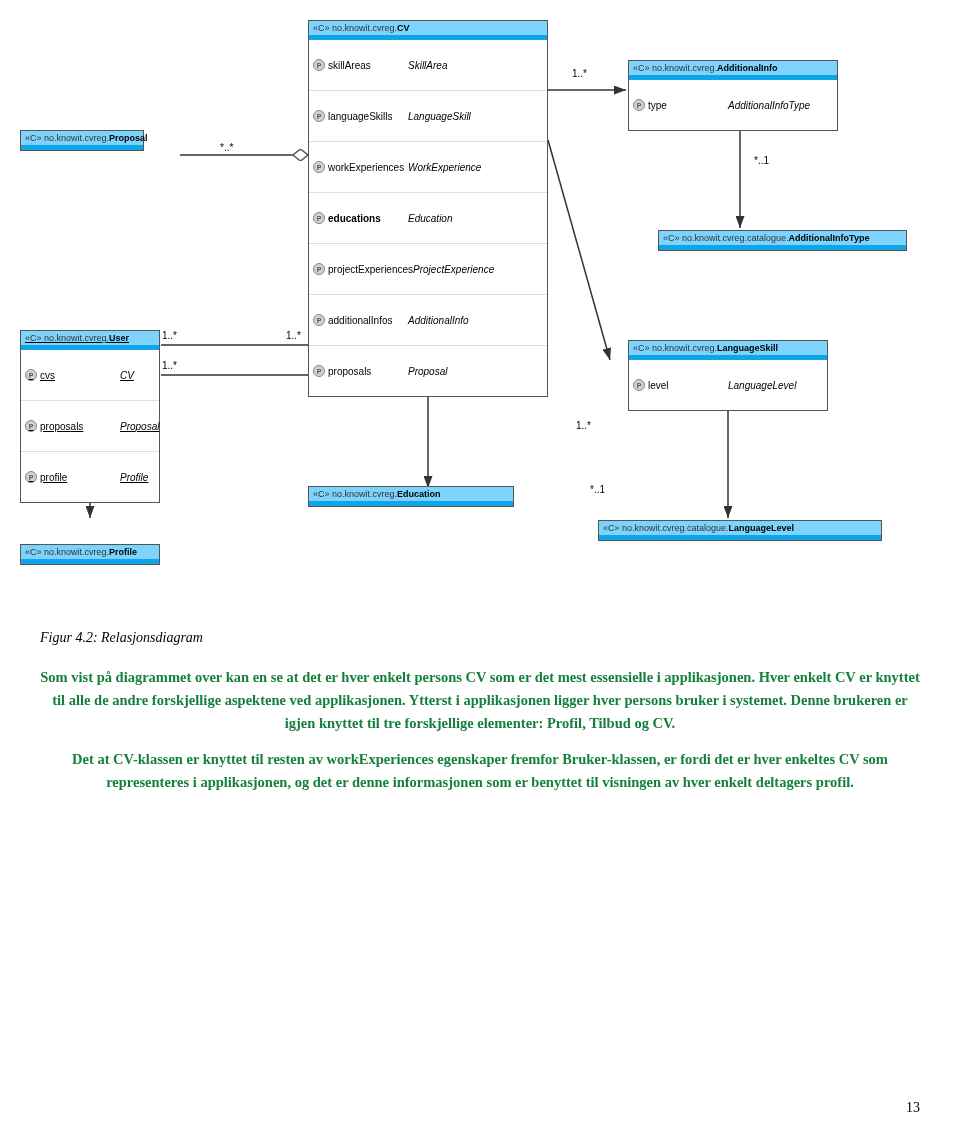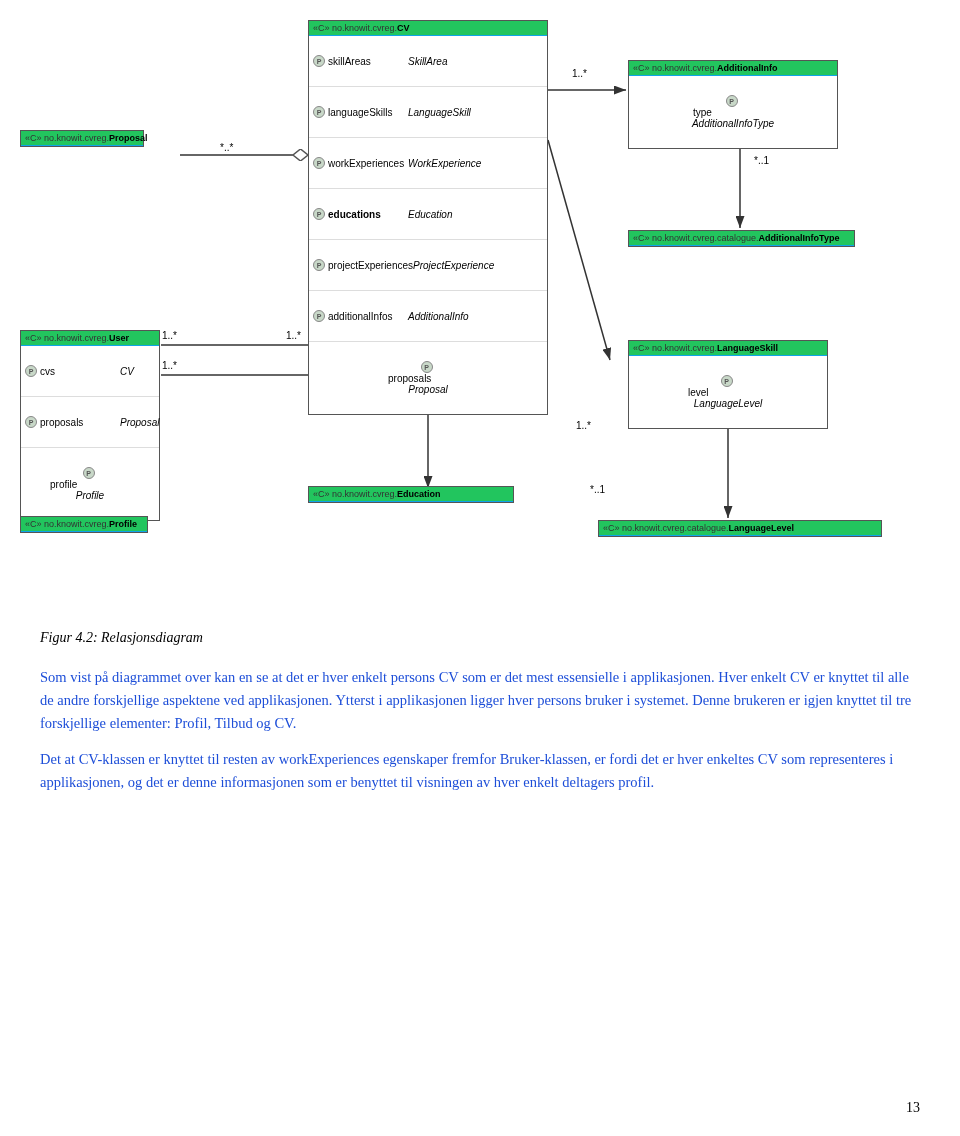--- a/index.html
+++ b/index.html
@@ -21,43 +21,42 @@
 
     
     .uml-box {
       position: absolute;
       border: 1px solid #555;
       background: #fff;
       font-family: Arial, sans-serif;
       font-size: 10px;
     }
     .uml-box .header {
-      background: #22c55e;
-      border-bottom: 1px solid #0ea5e9;
+      background: #7dd3fc;
+      border-bottom: 5px solid #0ea5e9;
       padding: 2px 4px;
       font-size: 9px;
       white-space: nowrap;
     }
     .uml-box .header .stereotype {
       color: #333;
       font-style: normal;
     }
     .uml-box .header .classname {
       font-weight: bold;
     }
     .uml-box .row {
       display: flex;
       align-items: center;
       padding: 19px 4px;
       border-bottom: 1px solid #ddd;
       white-space: nowrap;
     }
     .uml-box .row:last-child {
       border-bottom: none;
-      flex-direction: column;
     }
     .prop-icon {
       display: inline-block;
       width: 12px;
       height: 12px;
       background: #c8d8c8;
       border: 1px solid #888;
       border-radius: 50%;
       font-size: 7px;
       line-height: 12px;
@@ -94,22 +93,23 @@
       margin-top: 10px;
     }
     .figure-caption {
       font-size: 14px;
       margin-bottom: 20px;
       font-style: italic;
     }
     .body-text {
       font-size: 14.5px;
       line-height: 1.6;
-      color: #1d4ed8;
-      text-align: left;
+      color: #15803d;
+      text-align: center;
+      font-weight: bold;
     }
     .body-text p {
       margin-bottom: 12px;
     }
 
     .page-number {
       position: absolute;
       bottom: 20px;
       right: 40px;
       font-size: 14px;
@@ -212,24 +212,24 @@
       <div class="header"><span class="stereotype">«C» no.knowit.cvreg.</span><span class="classname">Proposal</span></div>
     </div>
     <div class="uml-box" style="left: 628px; top: 60px; width: 210px;">
       <div class="header"><span class="stereotype">«C» no.knowit.cvreg.</span><span class="classname">AdditionalInfo</span></div>
       <div class="row">
         <span class="prop-icon">P</span>
         <span class="prop-name">type</span>
         <span class="prop-type">    AdditionalInfoType</span>
       </div>
     </div>
-    <div class="uml-box" style="left: 628px; top: 230px; width: 227px;">
+    <div class="uml-box" style="left: 658px; top: 230px; width: 249px;">
       <div class="header"><span class="stereotype">«C» no.knowit.cvreg.catalogue.</span><span class="classname">AdditionalInfoType</span></div>
     </div>
-    <div class="uml-box" style="left: 20px; top: 330px; width: 140px;">
+    <div class="uml-box" style="left: 20px; top: 330px; width: 140px; text-decoration: underline;">
       <div class="header"><span class="stereotype">«C» no.knowit.cvreg.</span><span class="classname">User</span></div>
       <div class="row">
         <span class="prop-icon">P</span>
         <span class="prop-name">cvs</span>
         <span class="prop-type">    CV</span>
       </div>
       <div class="row">
         <span class="prop-icon">P</span>
         <span class="prop-name">proposals</span>
         <span class="prop-type">    Proposal</span>
@@ -244,21 +244,21 @@
       <div class="header"><span class="stereotype">«C» no.knowit.cvreg.</span><span class="classname">LanguageSkill</span></div>
       <div class="row">
         <span class="prop-icon">P</span>
         <span class="prop-name">level</span>
         <span class="prop-type">    LanguageLevel</span>
       </div>
     </div>
     <div class="uml-box" style="left: 308px; top: 486px; width: 206px;">
       <div class="header"><span class="stereotype">«C» no.knowit.cvreg.</span><span class="classname">Education</span></div>
     </div>
-    <div class="uml-box" style="left: 20px; top: 516px; width: 128px;">
+    <div class="uml-box" style="left: 20px; top: 544px; width: 140px;">
       <div class="header"><span class="stereotype">«C» no.knowit.cvreg.</span><span class="classname">Profile</span></div>
     </div>
     <div class="uml-box" style="left: 590px; top: 520px; width: 284px; margin-left: 8px;">
       <div class="header"><span class="stereotype">«C» no.knowit.cvreg.catalogue.</span><span class="classname">LanguageLevel</span></div>
     </div>
   </div>
 
 <div class="text-content">
   <div class="figure-caption">Figur 4.2: Relasjonsdiagram</div>
   <div class="body-text">

